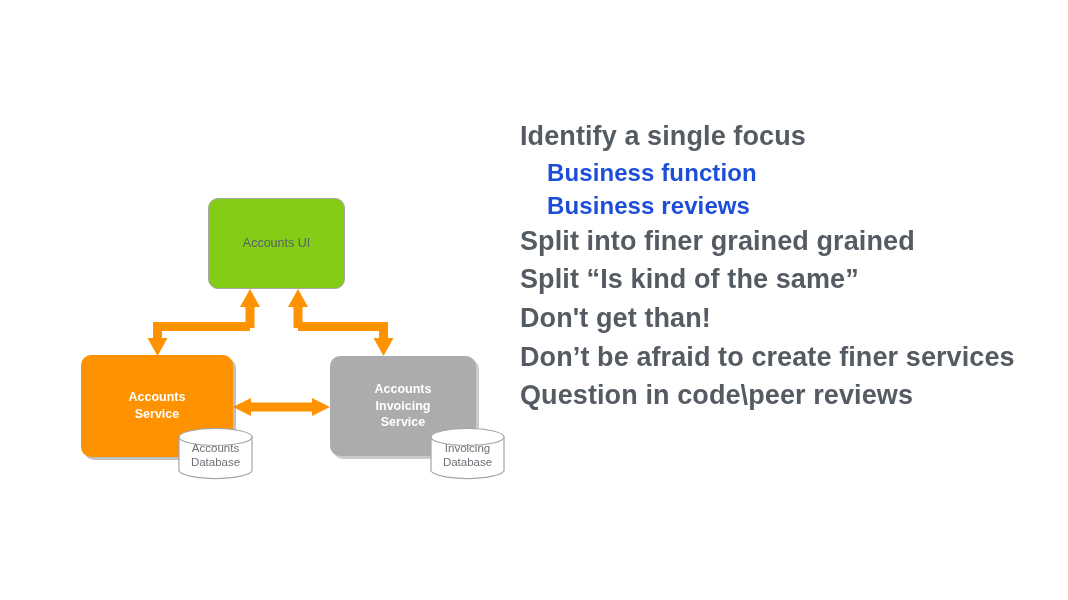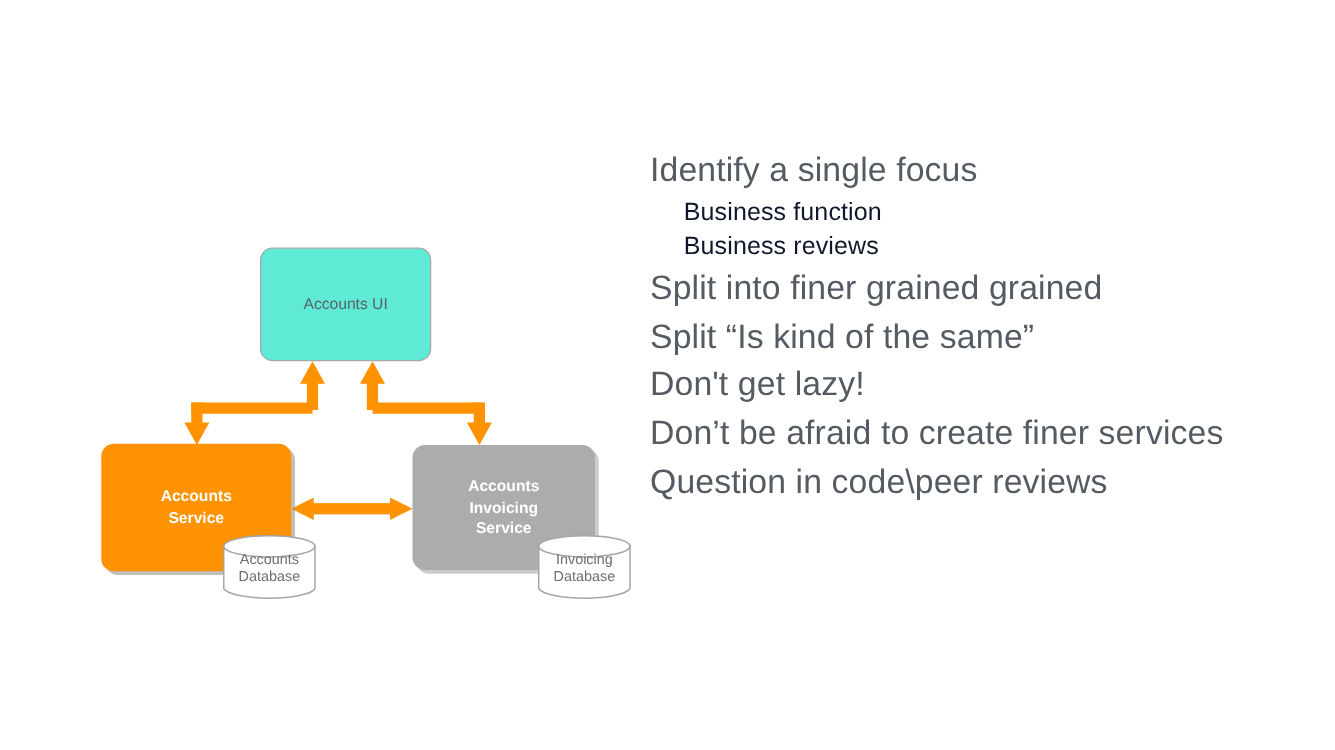--- a/index.html
+++ b/index.html
@@ -47,21 +47,21 @@
     justify-content: center;
     text-align: center;
     border-radius: 10px;
   }
 
   .node-ui {
     left: 208px;
     top: 198px;
     width: 137px;
     height: 91px;
-    background: #5eead4;
+    background: #84cc16;
     border: 1.4px solid #a6a6a6;
     color: #5a6068;
     font-size: 12.5px;
     line-height: 1.25;
   }
 
   .node-service {
     color: #ffffff;
     font-size: 12.5px;
     font-weight: bold;
@@ -108,31 +108,32 @@
     color: #6b7076;
     white-space: pre-line;
   }
 
   
   #bullets {
     position: absolute;
     left: 520px;
     top: 118px;
     width: 520px;
+    font-weight: bold;
   }
   .lvl1 {
     color: #555B63;
     font-size: 27px;
     line-height: 1.36;
     margin: 0 0 2px 0;
     letter-spacing: 0.1px;
   }
   .lvl2 {
-    color: #0f172a;
-    font-size: 20px;
+    color: #1d4ed8;
+    font-size: 24px;
     line-height: 1.33;
     margin: 0 0 1px 0;
     padding-left: 27px;
     letter-spacing: 0.1px;
   }
 </style>
 </head>
 <body>
 
 <div id="slide">
@@ -203,18 +204,18 @@
     </div>
 
   </div>
 
   <div id="bullets">
     <div class="lvl1">Identify a single focus</div>
     <div class="lvl2">Business function</div>
     <div class="lvl2">Business reviews</div>
     <div class="lvl1">Split into finer grained grained</div>
     <div class="lvl1">Split “Is kind of the same”</div>
-    <div class="lvl1">Don't get lazy!</div>
+    <div class="lvl1">Don't get than!</div>
     <div class="lvl1">Don’t be afraid to create finer services</div>
     <div class="lvl1">Question in code\peer reviews</div>
   </div>
 
 </div>
 
 </body></html>

